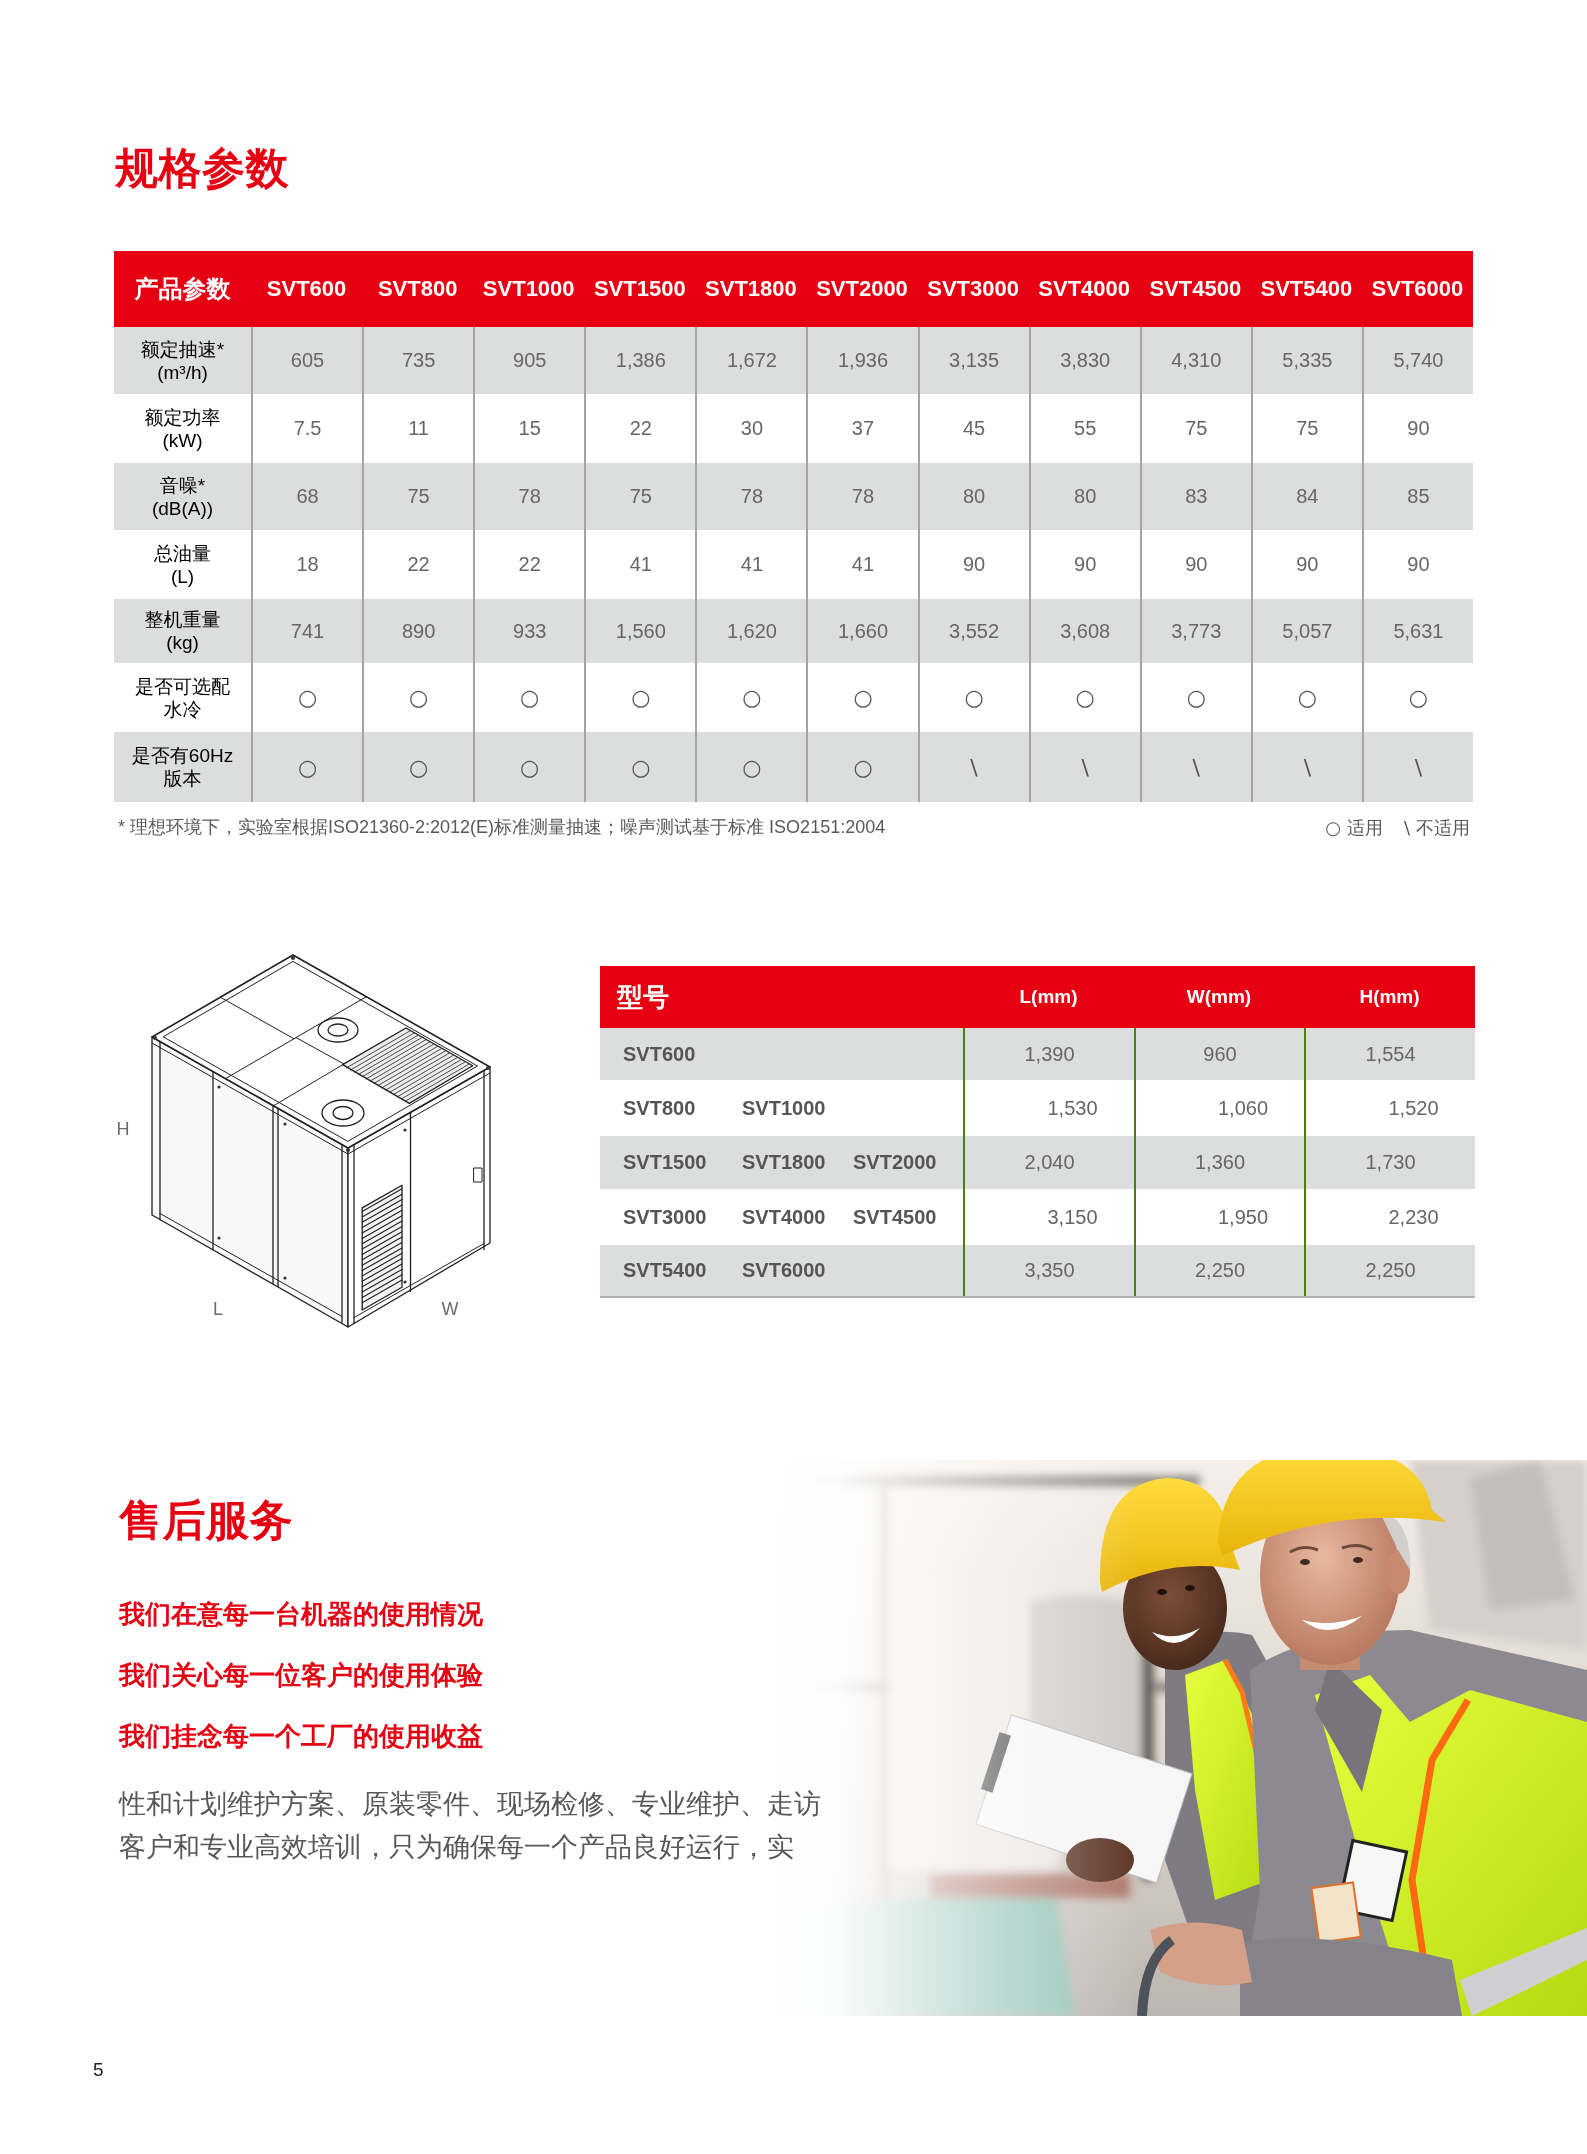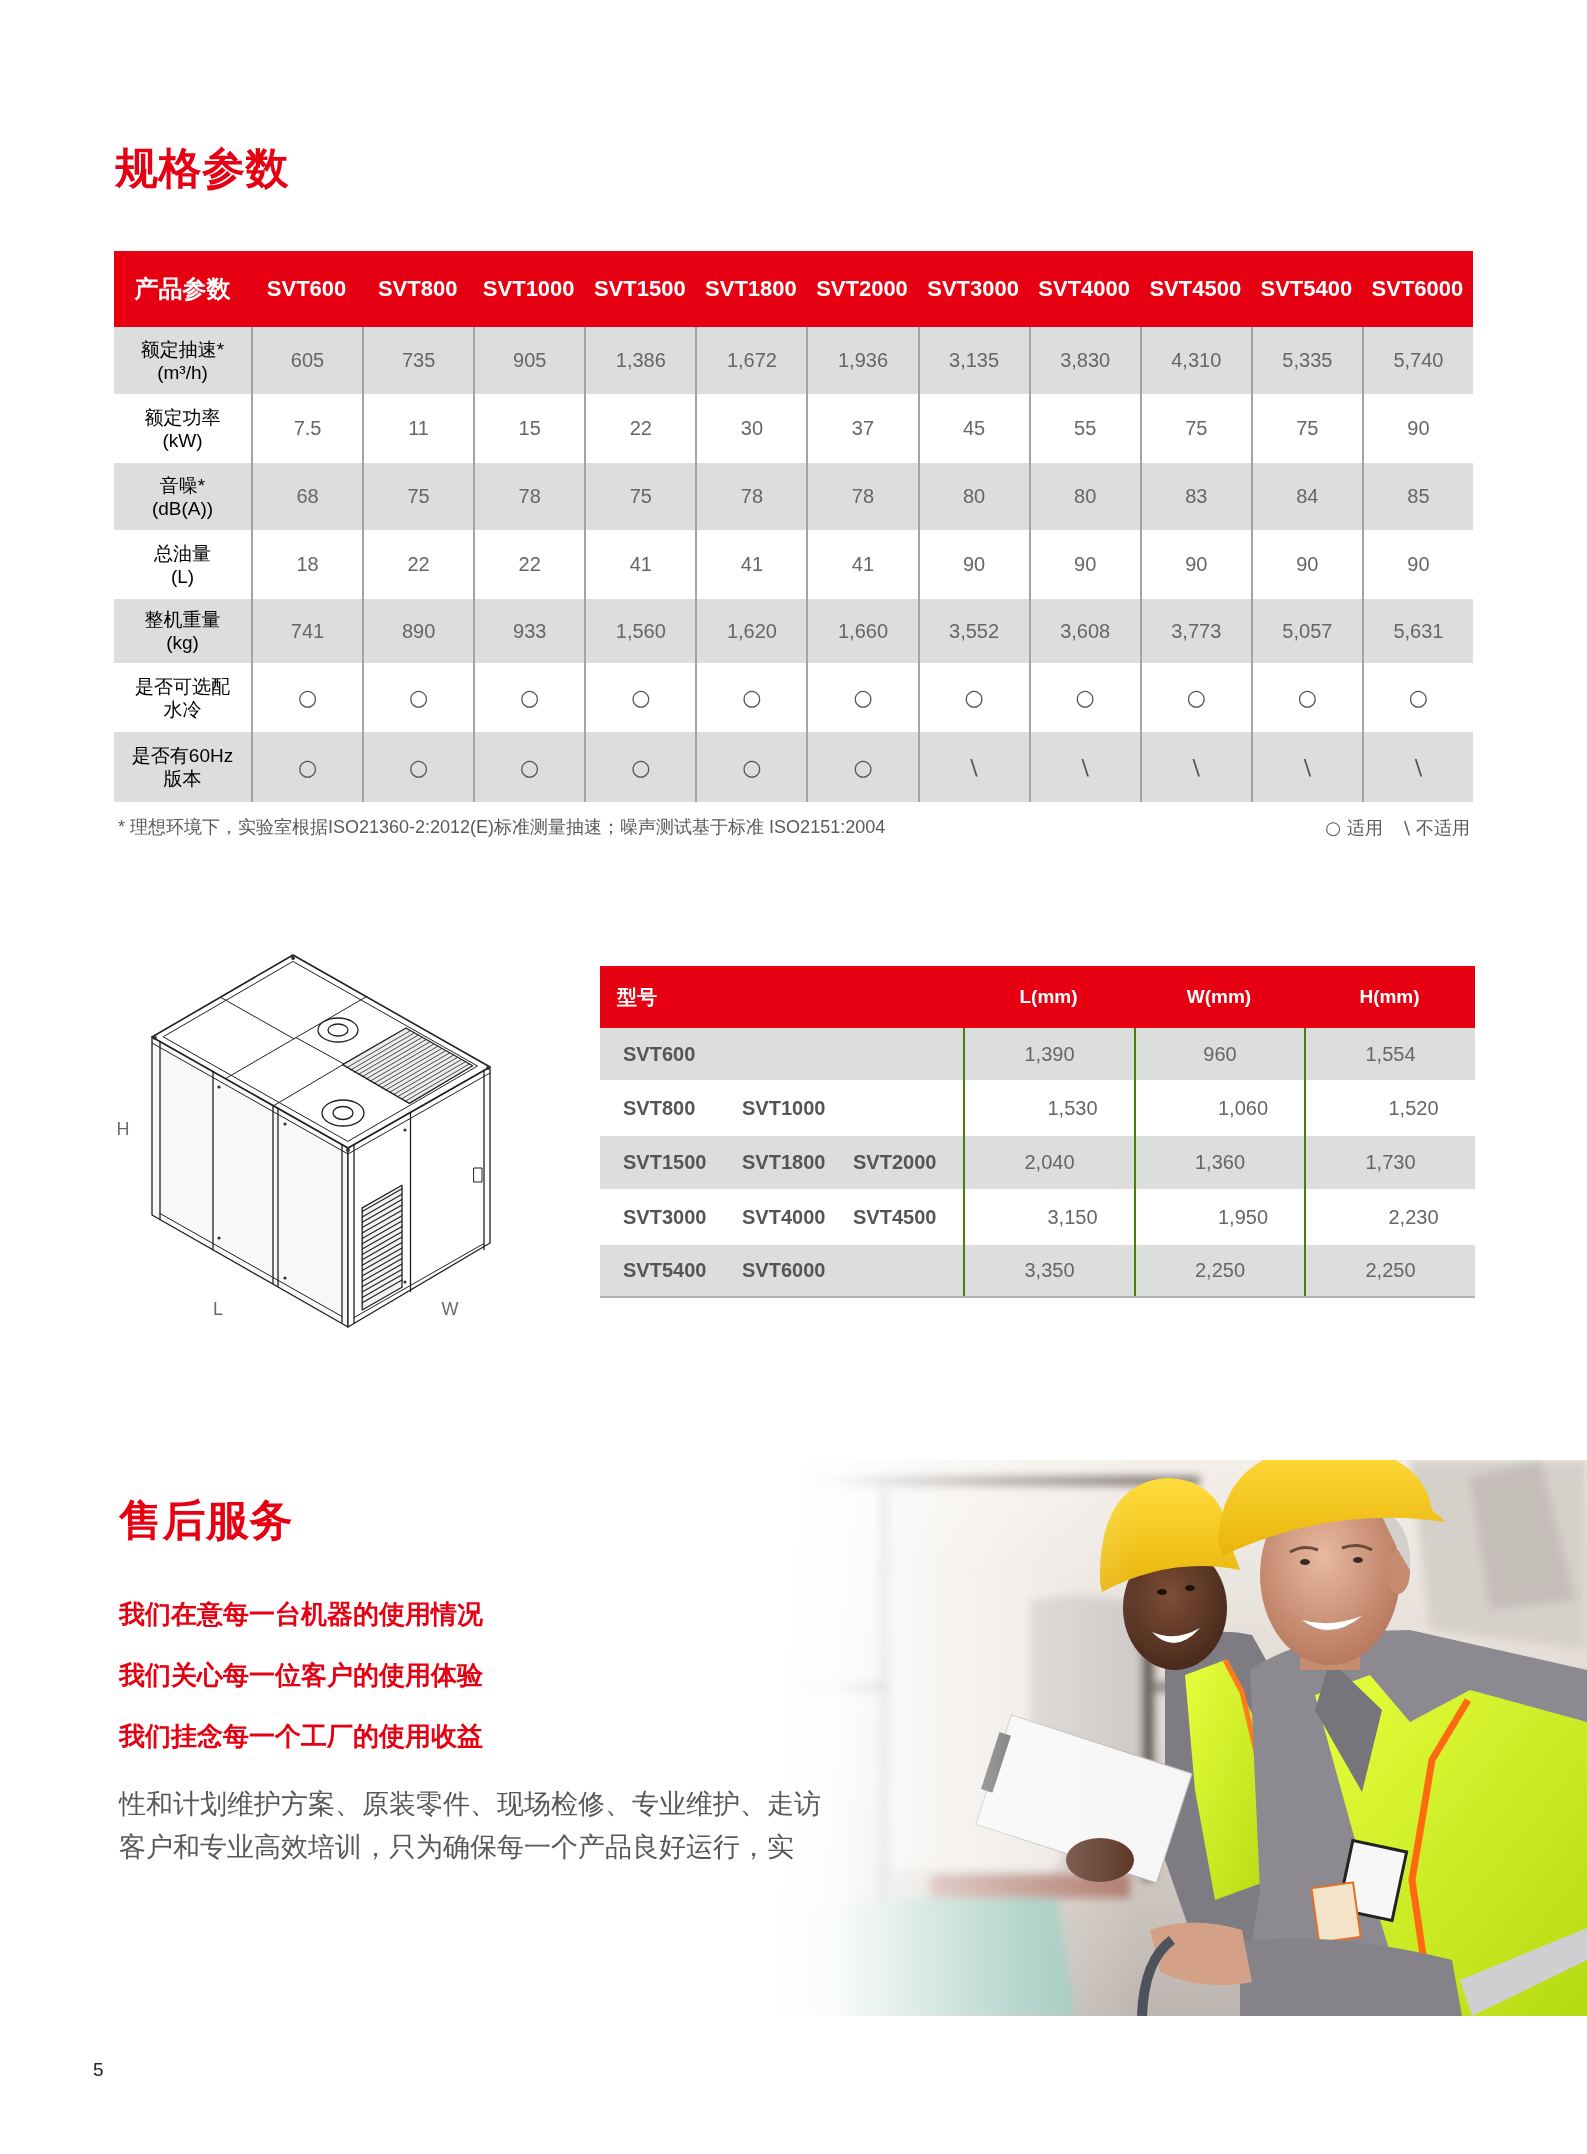--- a/index.html
+++ b/index.html
@@ -26,21 +26,21 @@
   .legend { right: 117px; top: 817px; font-size: 18px; color: #595959; white-space: nowrap; line-height: 1.2; display: flex; gap: 21px; }
   .legend .sym { font-family: "DejaVu Sans", sans-serif; margin-right: 6px; }
 
   
   .dim-table { left: 600px; top: 966px; width: 875px; display: grid;
     grid-template-columns: 363px 171px 170px 171px;
     grid-template-rows: 62px 52px 56px 53px 56px 51px;
     border-bottom: 2px solid #b0b0b0; }
   .dim-table .cell { display: flex; align-items: center; justify-content: center; }
   .dim-table .hd { background: #e60012; color: #fff; font-weight: bold; font-size: 19px; }
-  .dim-table .hd.first { justify-content: flex-start; padding-left: 17px; font-size: 20px; }
+  .dim-table .hd.first { justify-content: flex-start; padding-left: 17px; font-size: 26px; }
   .dim-table .g { background: #dcdddd; }
   .dim-table .w { background: #ffffff; padding-left: 46px; }
   .dim-table .models { justify-content: flex-start; padding-left: 23px; font-weight: bold; font-size: 20px; color: #555; white-space: nowrap; }
   .dim-table .models span { display: inline-block; }
   .dim-table .models span.m0 { width: 119px; }
   .dim-table .models span.m1 { width: 111px; }
   .dim-table .val { font-size: 20px; color: #666; border-left: 2px solid #4d7c0f; }
 
   
   .slogan { left: 119px; font-size: 26px; font-weight: bold; color: #e60012; white-space: nowrap; line-height: 1.1; }

